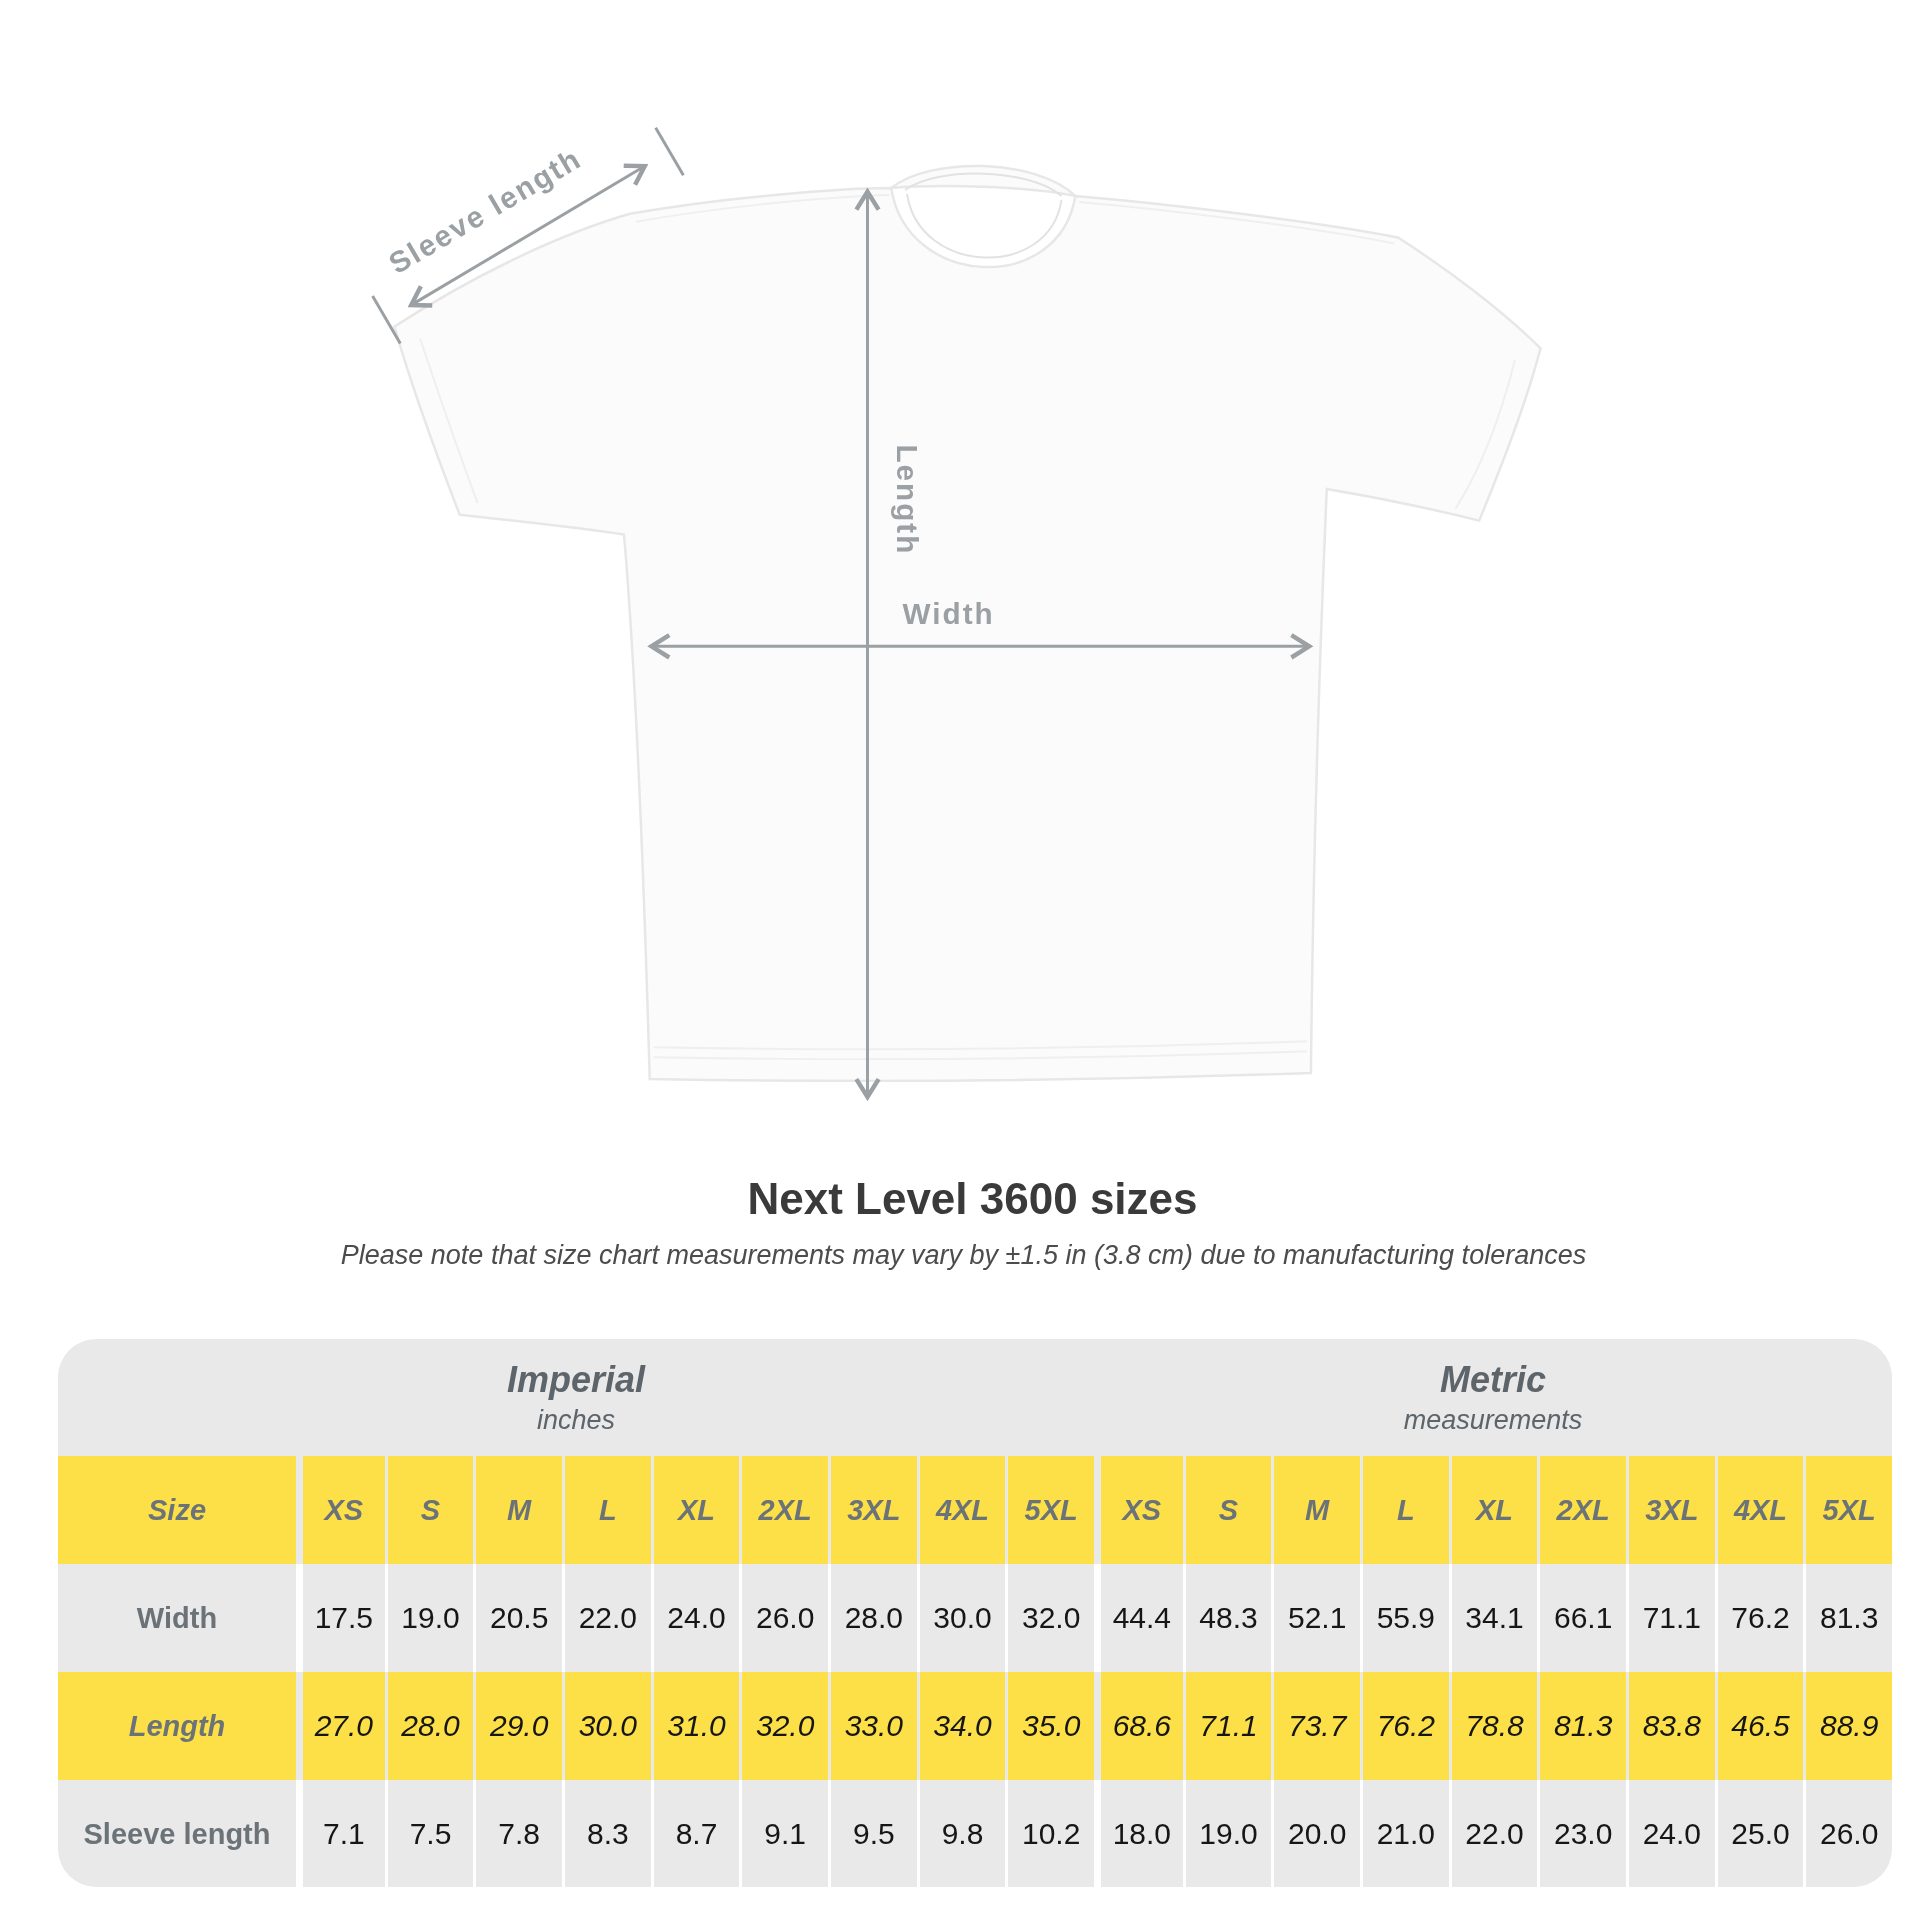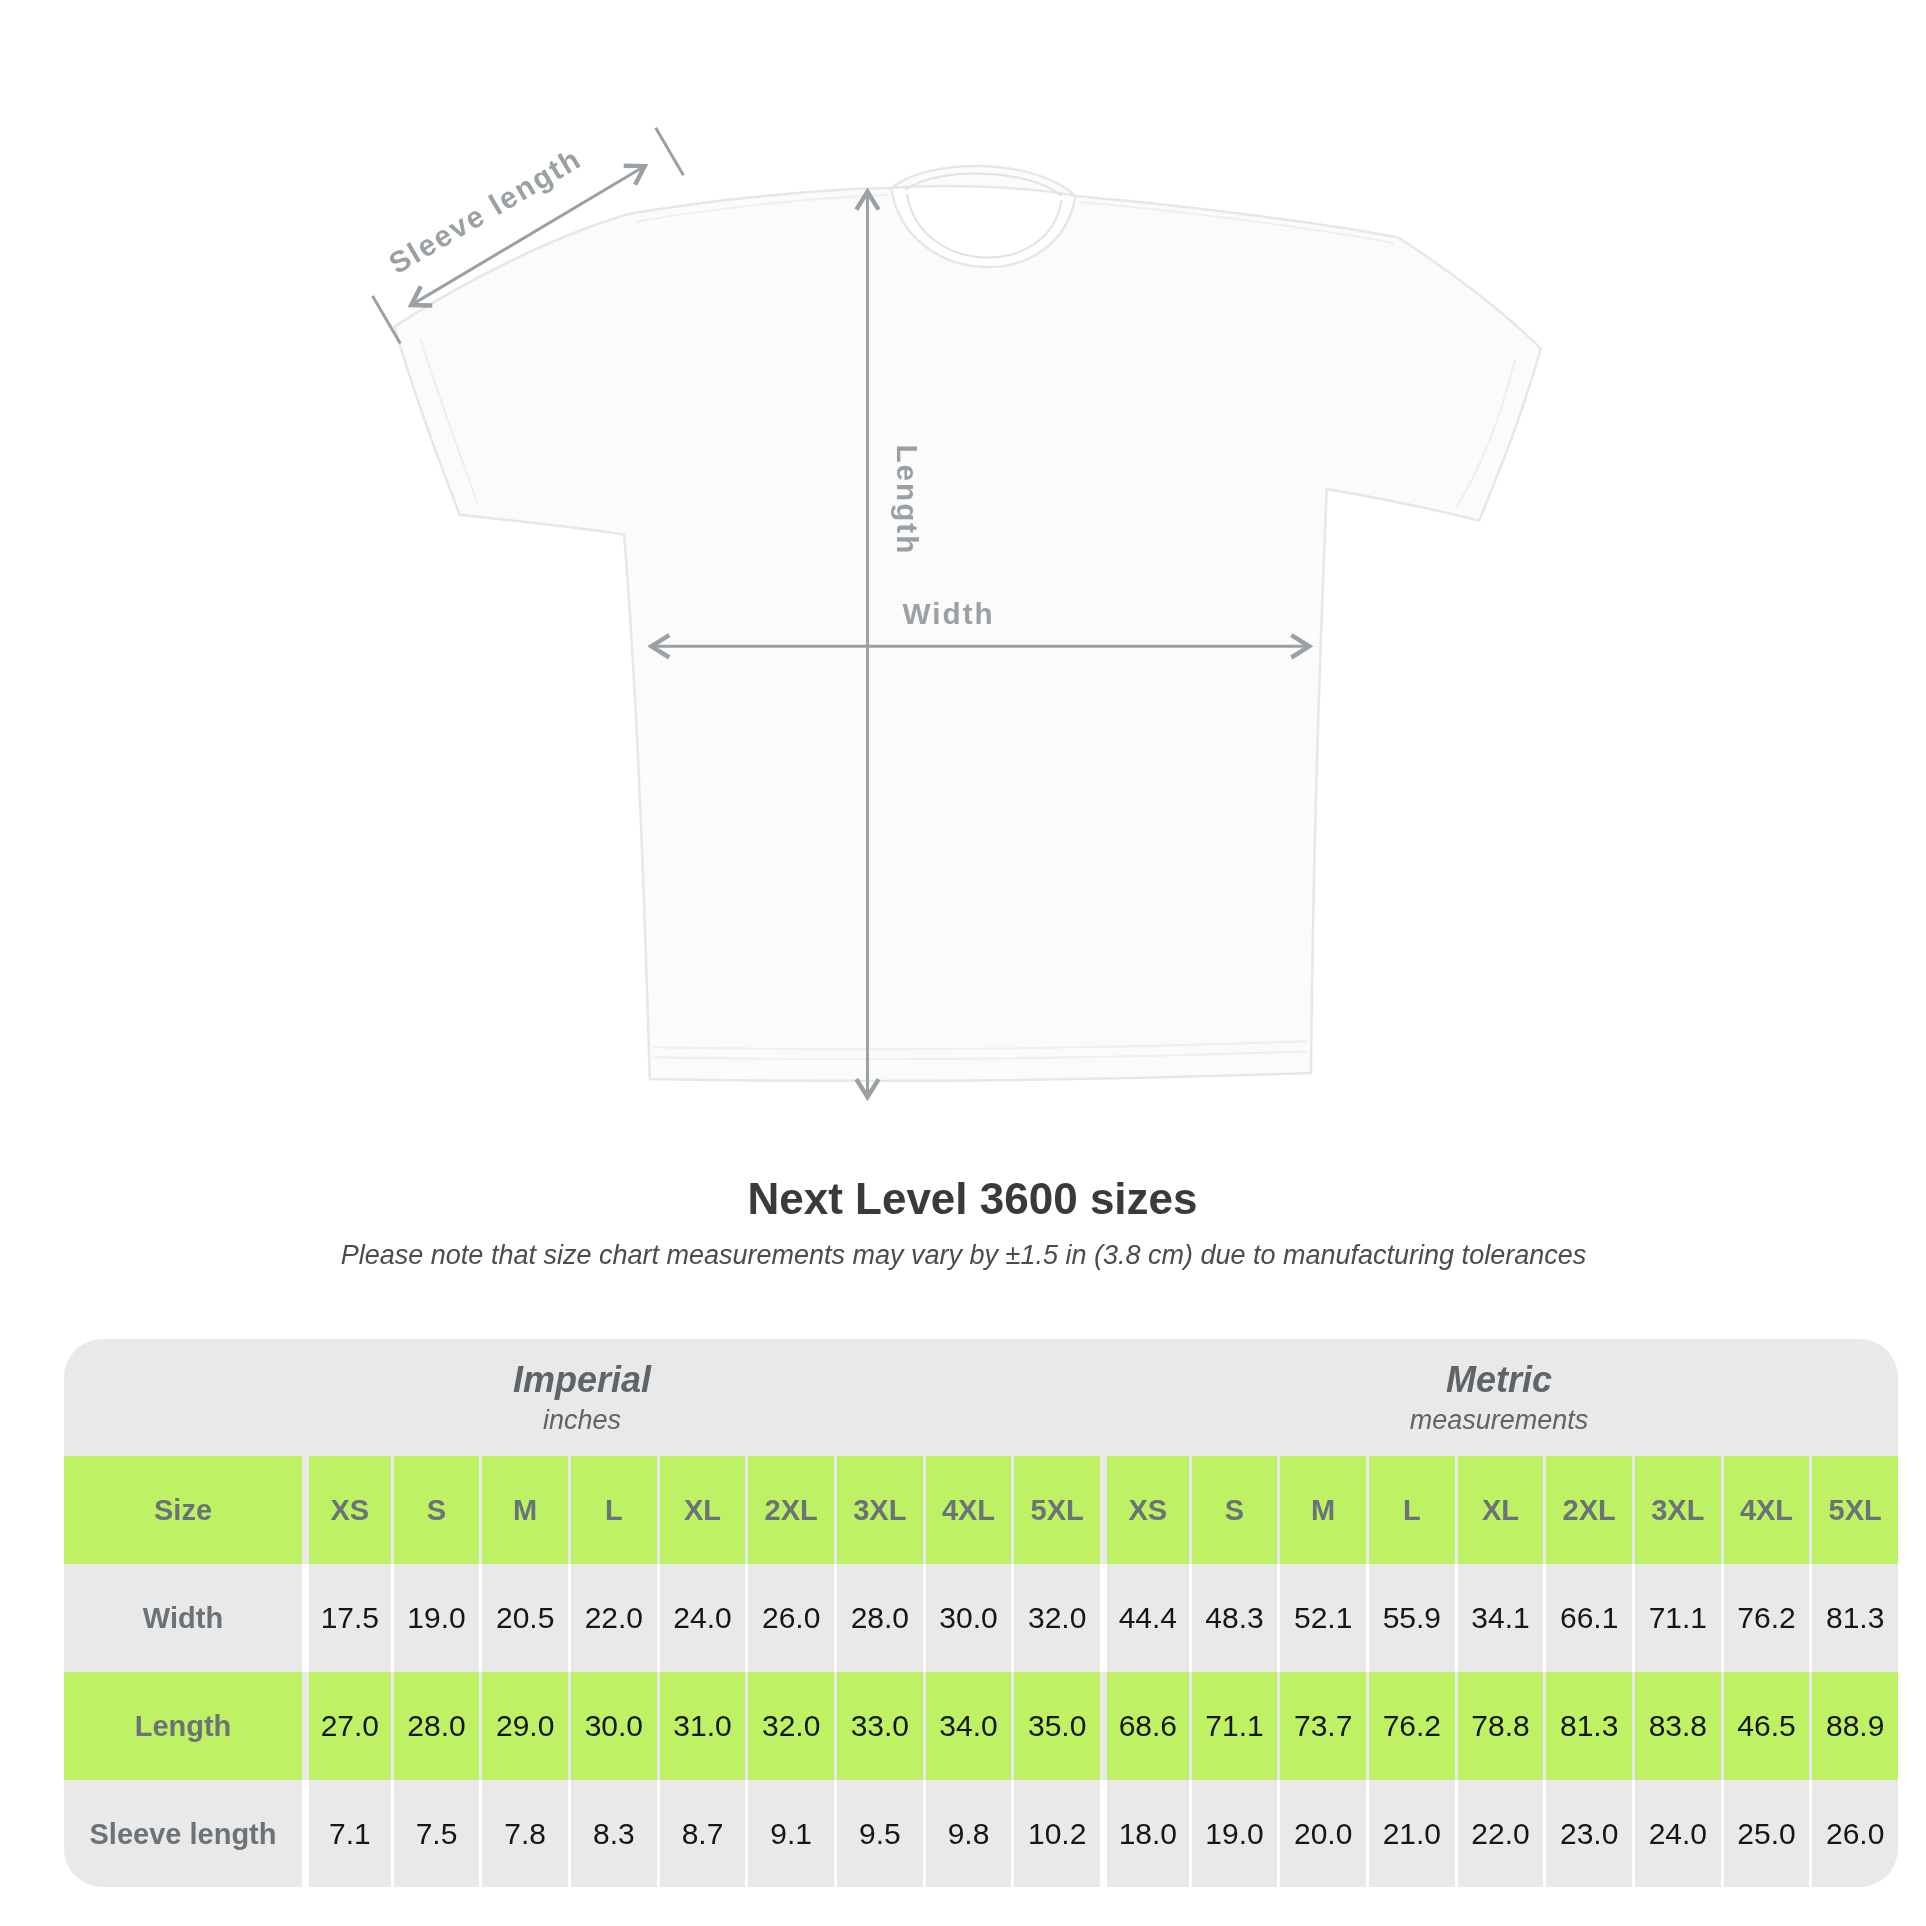--- a/index.html
+++ b/index.html
@@ -18,32 +18,32 @@
   .title{
     position:absolute;left:0;top:1174px;width:100%;text-align:center;
     font-size:44px;font-weight:bold;color:#3a3a3a;padding-left:9px;
   }
   .subtitle{
     position:absolute;left:0;top:1240px;width:100%;text-align:center;
     font-size:27px;font-style:italic;color:#4c4c4c;
   }
   
   .panel{
-    position:absolute;left:64px;top:1339px;width:1834px;height:548px;
+    position:absolute;left:58px;top:1339px;width:1834px;height:548px;
     background:#e9e9e9;border-radius:38px;overflow:hidden;
   }
   .unit-band,.trow{display:grid;grid-template-columns:238px repeat(18,1fr);}
   .unit-band{height:117px;}
   .unit-cell{display:flex;flex-direction:column;align-items:center;justify-content:center;gap:4px;}
   .unit-cell.imperial{grid-column:1 / span 10;}
   .unit-cell.metric{grid-column:11 / span 9;text-align:right;}
   .unit-title{font-size:36px;font-weight:bold;font-style:italic;color:#5d646a;}
   .unit-sub{font-size:27px;font-style:italic;color:#5d646a;}
   .trow{height:108px;}
-  .trow.white{background:#bef264;--sep:#e9e9e9;}
+  .trow.white{background:#fde047;font-style:italic;--sep:#e9e9e9;}
   .trow.gray{background:transparent;--sep:#ffffff;}
   .cell{display:flex;align-items:center;justify-content:center;font-size:30px;color:#161616;}
   .cell.sep{border-left:3px solid var(--sep);}
   .cell.sep.wide{border-left:7px solid var(--sep);text-align:center;}
   .cell.lab,.cell.hdr{font-weight:bold;color:#6b7378;font-size:29px;}
 </style>
 </head>
 <body>
 
 <div class="stage">

